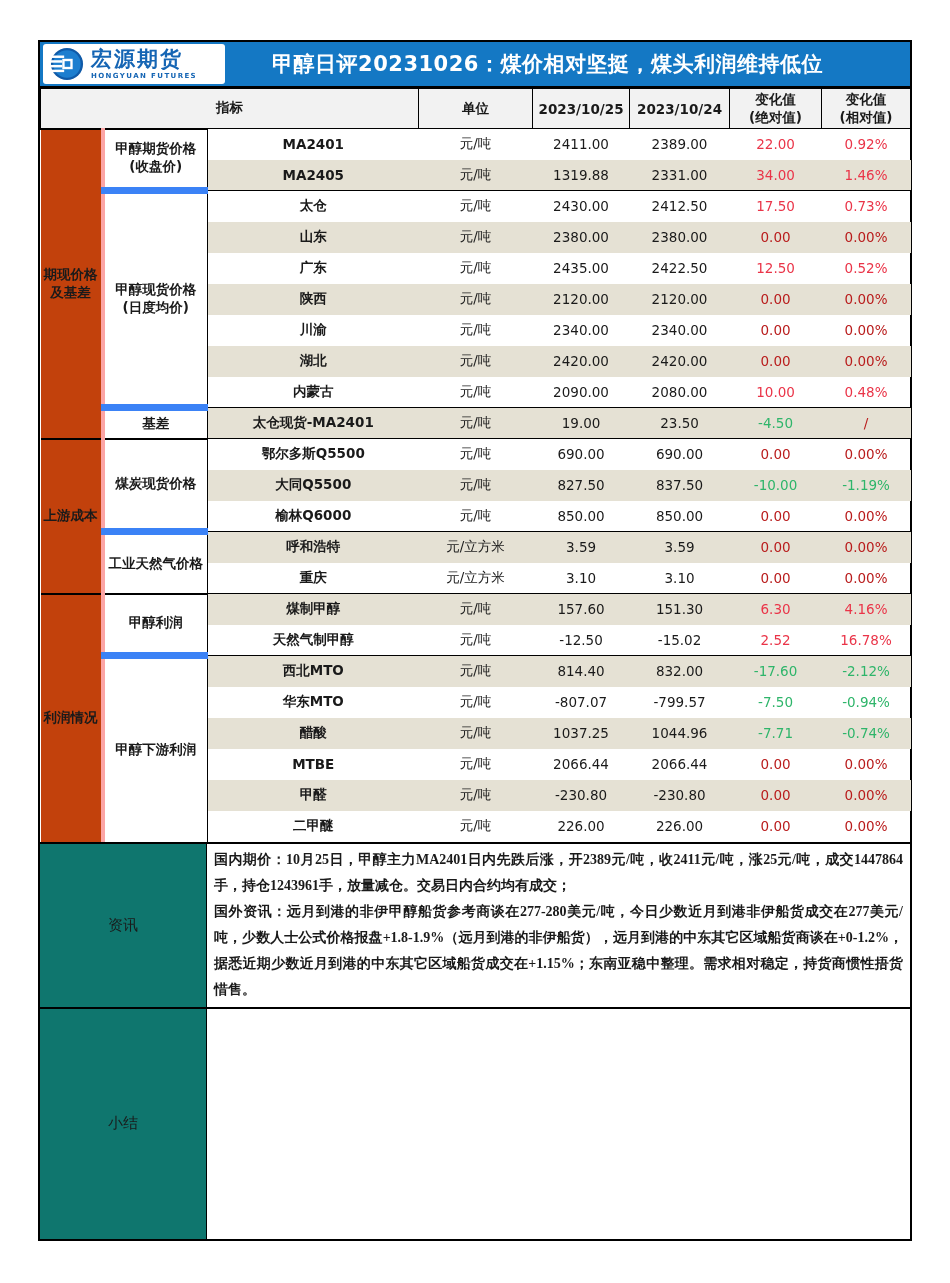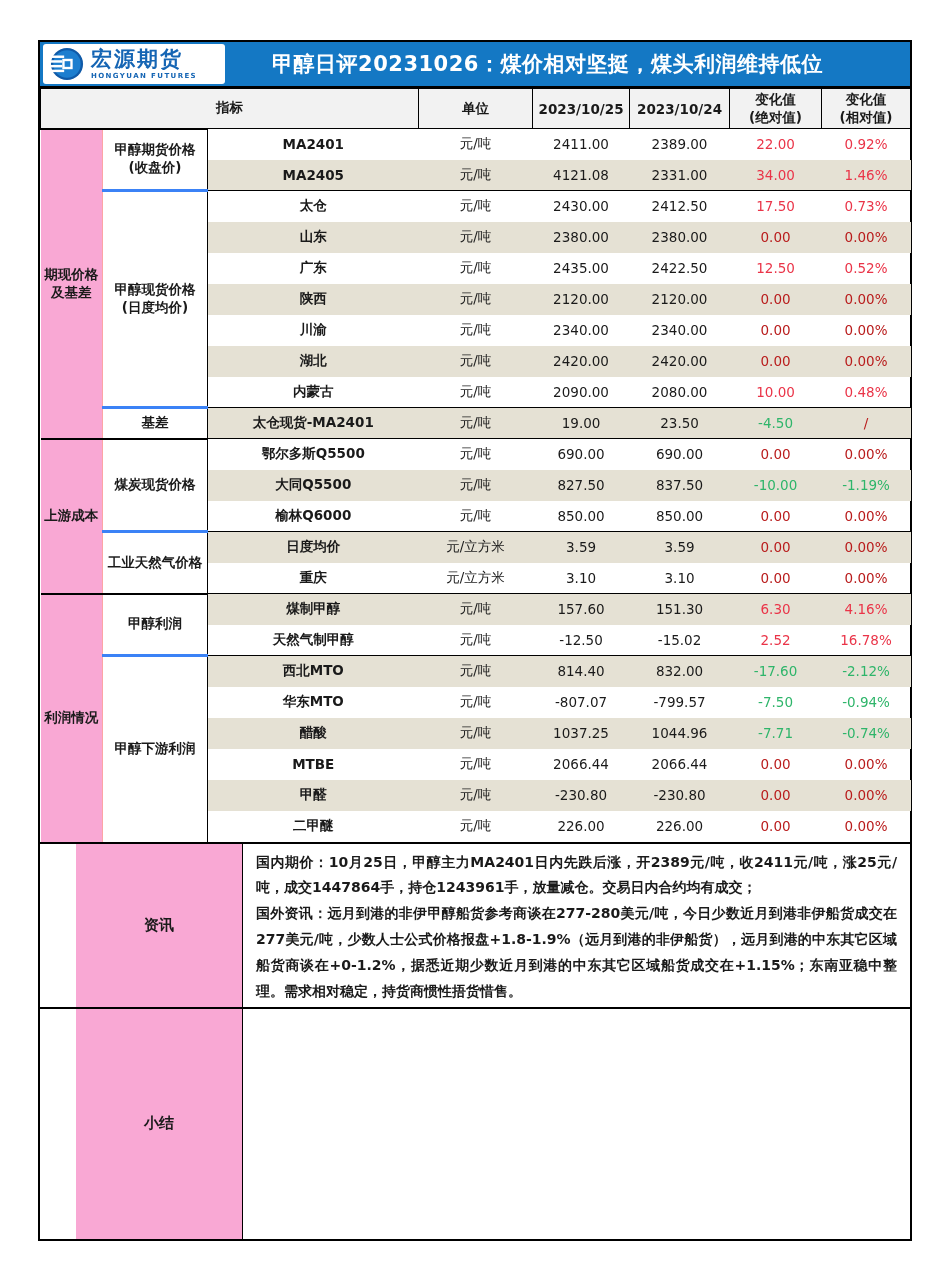--- a/index.html
+++ b/index.html
@@ -37,43 +37,43 @@
   table.main th {
     background:#f2f2f2; border:1px solid #000; border-bottom:1.5px solid #000;
     height:40px; font-size:13.5px; font-weight:bold; white-space:pre-line;
     padding:0 2px;
   }
   table.main td {
     height:31px; text-align:center; vertical-align:middle;
     font-size:13.5px; padding:0 2px; overflow:hidden;
   }
   td.cat {
-    font-weight:bold; border-right:1px solid #fca5a5; white-space:pre-line;
-    background:#f9a8d4; font-size:13.5px;
+    font-weight:bold; border-right:4px solid #fca5a5; white-space:pre-line;
+    background:#c2410c; font-size:13.5px;
   }
   td.grp {
-    font-weight:bold; border-right:1px solid #000; border-top:3px solid #3b82f6;
+    font-weight:bold; border-right:1px solid #000; border-top:7px solid #3b82f6;
     white-space:pre-line; background:#fff; font-size:13.5px;
   }
   td.item { font-weight:bold; }
   tr.shaded td.band { background:#e5e1d4; }
   tr.group-start td.band { border-top:1px solid #000; }
   tr.section-start td { border-top:2px solid #000; }
   .up   { color:#ea3448;margin-top:48px; }
   .down { color:#2eb56a; }
   .flat { color:#b91c1c; }
   
   .note { display:flex; border-top:2px solid #000; }
   .note-label {
-    width:167px; min-width:167px; background:#f9a8d4; border-right:1px solid #000;
+    width:167px; min-width:167px; background:#0f766e; border-right:1px solid #000;
     display:flex; align-items:center; justify-content:center;
-    font-weight:bold; font-size:15px;margin-left:36px;
+    font-weight:normal; font-size:15px;
   }
   .note-body {
-    flex:1; display:flex; align-items:flex-start; padding:6px 13px;
+    flex:1; display:flex; align-items:center; padding:6px 7px;font-family:Liberation Serif, serif;
   }
   .note-text {
     font-size:14px; font-weight:bold; line-height:1.85;
     white-space:pre-line; text-align:justify;
   }
   .note-news { height:165px; }
   .note-sum  { height:232px; }
 </style>
 </head>
 <body>
@@ -134,21 +134,21 @@
           <td class="item band">MA2401</td>
           <td class="band">元/吨</td>
           <td class="band">2411.00</td>
           <td class="band">2389.00</td>
           <td class="band up">22.00</td>
           <td class="band up">0.92%</td>
         </tr>
         <tr class="shaded">
           <td class="item band">MA2405</td>
           <td class="band">元/吨</td>
-          <td class="band">4121.08</td>
+          <td class="band">1319.88</td>
           <td class="band">2331.00</td>
           <td class="band up">34.00</td>
           <td class="band up">1.46%</td>
         </tr>
         <tr class="group-start">
           <td class="grp" rowspan="7">甲醇现货价格
 (日度均价)</td>
           <td class="item band">太仓</td>
           <td class="band">元/吨</td>
           <td class="band">2430.00</td>
@@ -234,21 +234,21 @@
         <tr class="">
           <td class="item band">榆林Q6000</td>
           <td class="band">元/吨</td>
           <td class="band">850.00</td>
           <td class="band">850.00</td>
           <td class="band flat">0.00</td>
           <td class="band flat">0.00%</td>
         </tr>
         <tr class="shaded group-start">
           <td class="grp" rowspan="2">工业天然气价格</td>
-          <td class="item band">日度均价</td>
+          <td class="item band">呼和浩特</td>
           <td class="band">元/立方米</td>
           <td class="band">3.59</td>
           <td class="band">3.59</td>
           <td class="band flat">0.00</td>
           <td class="band flat">0.00%</td>
         </tr>
         <tr class="">
           <td class="item band">重庆</td>
           <td class="band">元/立方米</td>
           <td class="band">3.10</td>

